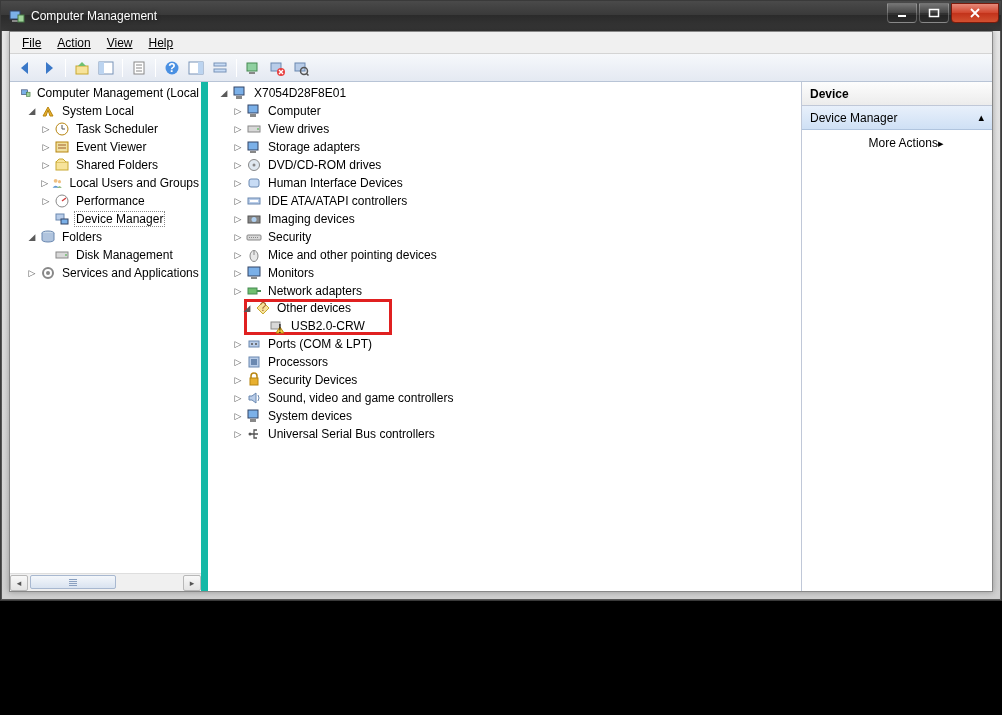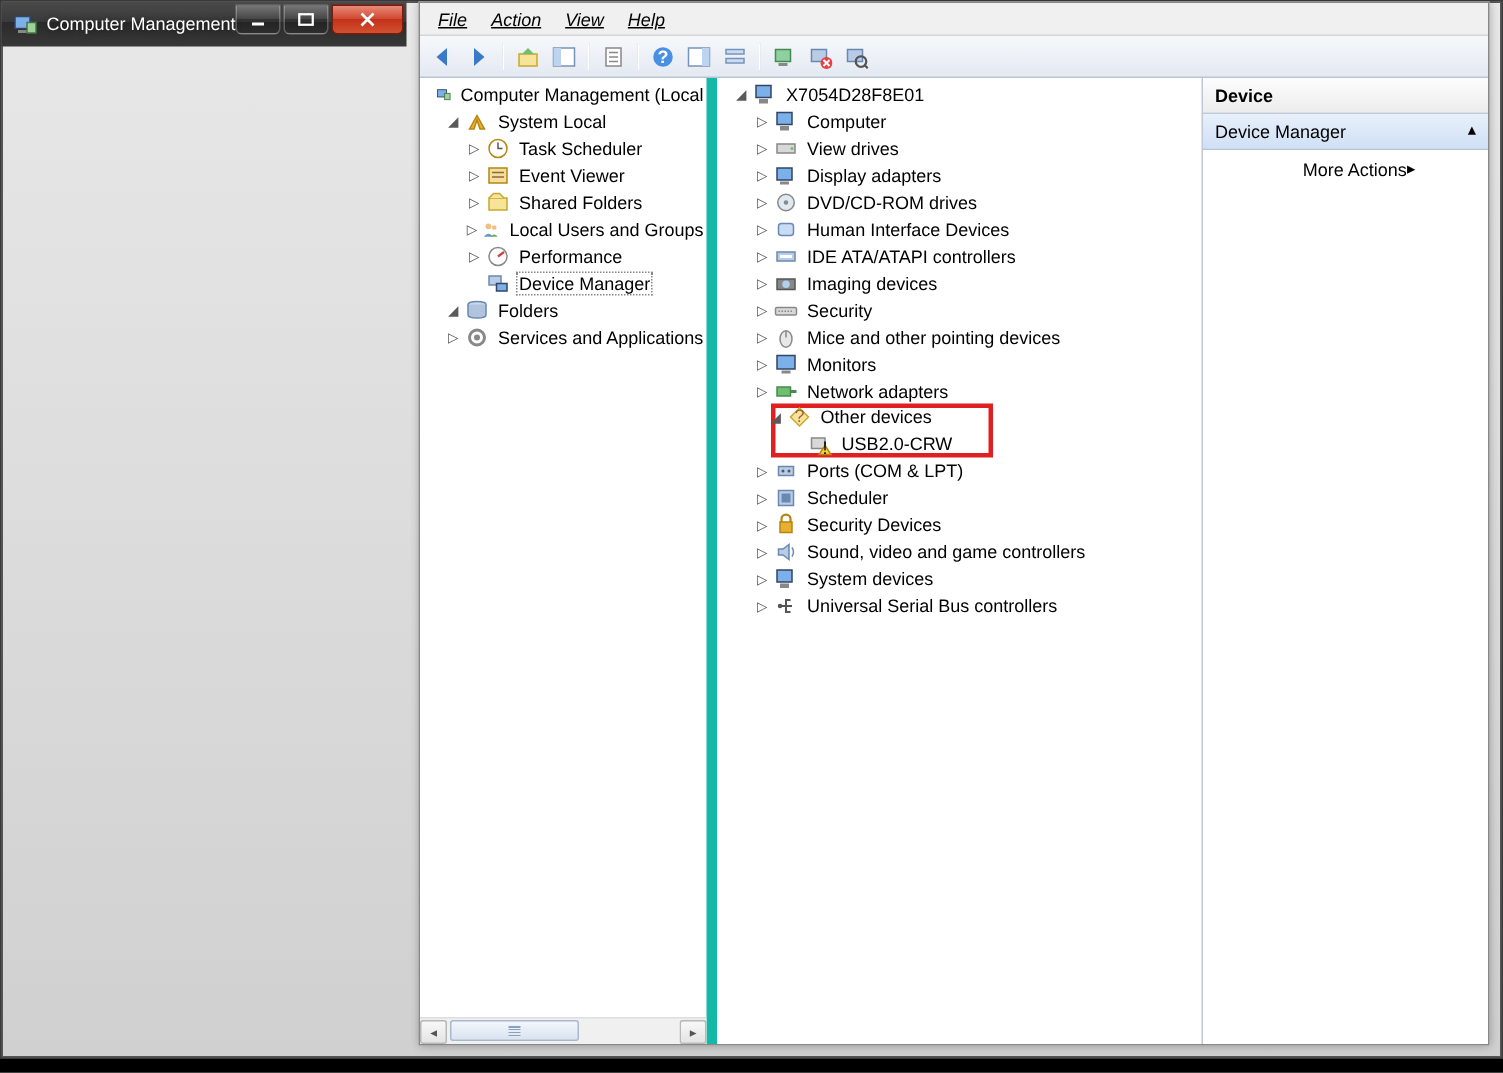--- a/index.html
+++ b/index.html
@@ -1,23 +1,23 @@
 <!DOCTYPE html>
 <html><head>
 <meta charset="utf-8">
 <style>
 * { box-sizing: border-box; margin: 0; padding: 0; font-family: "Segoe UI", Tahoma, sans-serif; font-size: 12px; }
 html, body { width: 1002px; height: 715px; overflow: hidden; background: #000; }
 
 .window {
-  width: 1002px; height: 706px;
+  width: 1002px; height: 601px;
   background: linear-gradient(to bottom, #e8e8e8, #d0d0d0);
   border: 1px solid #3a3a3a;
   box-shadow: inset 0 0 0 1px #555;
-  display: flex; flex-direction: row;
+  display: flex; flex-direction: column;
 }
 
 
 .titlebar {
   height: 30px;
   background: linear-gradient(to bottom, #4a4a4a 0%, #3a3a3a 45%, #2a2a2a 46%, #383838 100%);
   display: flex; align-items: center;
   padding: 0 2px 0 8px;
   color: #fff;
 }
@@ -47,21 +47,21 @@
 
 
 .menubar {
   height: 22px;
   background: #f0f0f0;
   display: flex; align-items: center;
   padding: 0 4px;
   border-bottom: 1px solid #d4d4d4;
 }
 .menubar .menu-item { padding: 2px 8px; cursor: default; }
-.menubar .menu-item .u { text-decoration: underline; font-style: italic; }
+.menubar .menu-item .u { text-decoration: underline; }
 
 
 .toolbar {
   height: 28px;
   background: linear-gradient(to bottom, #f6f8fb, #e4e9f2);
   border-bottom: 1px solid #b8c4d6;
   display: flex; align-items: center;
   padding: 0 4px;
   gap: 2px;
 }
@@ -347,20 +347,34 @@
                   <div class="row">
                     <span class="tw">◢</span>
                     <span class="ic">
                         <svg viewBox="0 0 16 16">
                           <ellipse cx="8" cy="4" rx="6" ry="2" fill="#c8d8e8" stroke="#6a88b0"></ellipse>
                           <path d="M2 4 V11 A6 2 0 0 0 14 11 V4" fill="#b0c4de" stroke="#6a88b0"></path>
                         </svg>
                       </span>
                     <span class="lbl">Folders</span>
                   </div>
+                  <ul>
+                    <li>
+                        <div class="row">
+                          <span class="tw blank"></span>
+                          <span class="ic">
+                            <svg viewBox="0 0 16 16">
+                              <rect x="2" y="5" width="12" height="6" fill="#d8d8d8" stroke="#888"></rect>
+                              <circle cx="12" cy="8" r="1" fill="#6fbf6f"></circle>
+                            </svg>
+                          </span>
+                          <span class="lbl">Disk Management</span>
+                        </div>
+                      </li>
+                  </ul>
                 </li>
                 <li>
                     <div class="row">
                       <span class="tw">▷</span>
                       <span class="ic">
                         <svg viewBox="0 0 16 16">
                           <circle cx="8" cy="8" r="5" fill="none" stroke="#888" stroke-width="2"></circle>
                           <circle cx="8" cy="8" r="2" fill="#888"></circle>
                         </svg>
                       </span>
@@ -421,21 +435,21 @@
                   </li>
                   <li>
                     <div class="row">
          <span class="tw">▷</span>
          <span class="ic">
                         <svg viewBox="0 0 16 16">
                           <rect x="2" y="3" width="10" height="8" fill="#7bb0e8" stroke="#346"></rect>
                           <rect x="4" y="12" width="6" height="2" fill="#888"></rect>
                         </svg>
                       </span>
-         <span class="lbl">Display adapters</span>
+         <span class="lbl">Storage adapters</span>
        </div>
                   </li>
                   <li>
                     <div class="row">
          <span class="tw">▷</span>
          <span class="ic">
                         <svg viewBox="0 0 16 16">
                           <circle cx="8" cy="8" r="5.5" fill="#e0e8f0" stroke="#888"></circle>
                           <circle cx="8" cy="8" r="1.5" fill="#888"></circle>
                         </svg>
@@ -566,21 +580,21 @@
                   </li>
                   <li>
                     <div class="row">
          <span class="tw">▷</span>
          <span class="ic">
                         <svg viewBox="0 0 16 16">
                           <rect x="3" y="3" width="10" height="10" fill="#b8cce8" stroke="#6a88b0"></rect>
                           <rect x="5" y="5" width="6" height="6" fill="#6a88b0"></rect>
                         </svg>
                       </span>
-         <span class="lbl">Scheduler</span>
+         <span class="lbl">Processors</span>
        </div>
                   </li>
                   <li>
                     <div class="row">
          <span class="tw">▷</span>
          <span class="ic">
                         <svg viewBox="0 0 16 16">
                           <rect x="4" y="6" width="8" height="7" fill="#e8b030" stroke="#b78510"></rect>
                           <path d="M5 6 V4 A3 3 0 0 1 11 4 V6" fill="none" stroke="#b78510" stroke-width="1.5"></path>
                         </svg>

